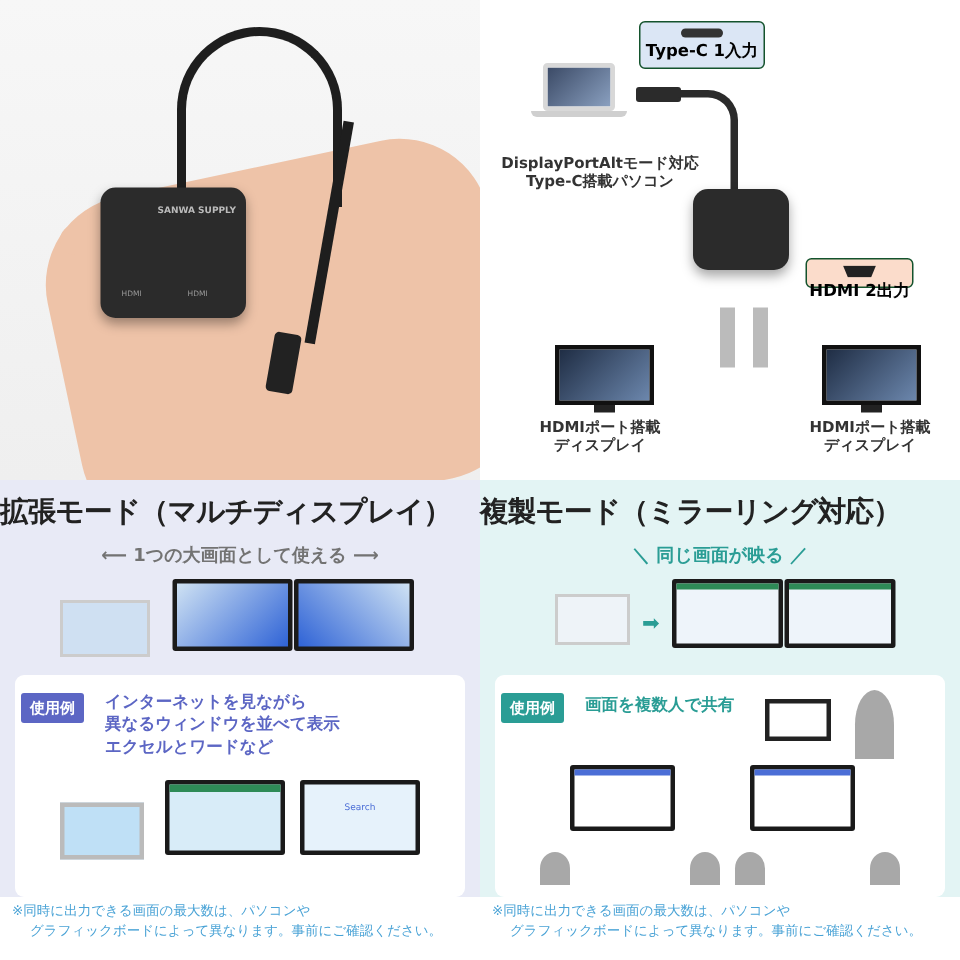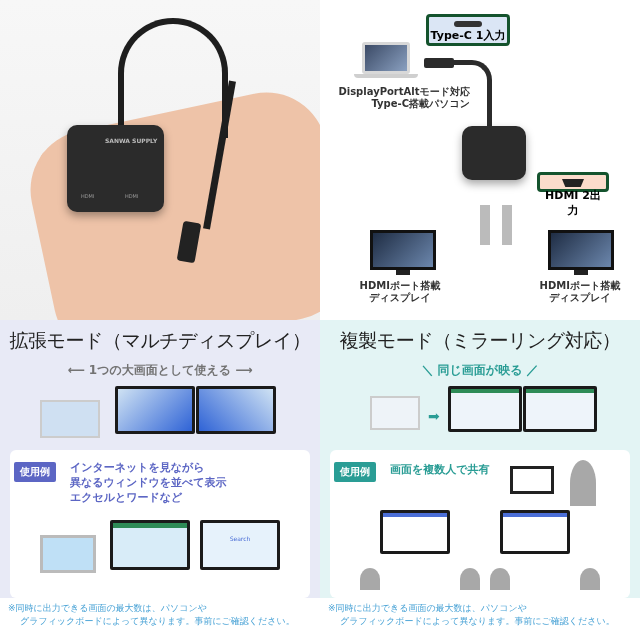--- a/index.html
+++ b/index.html
@@ -10,26 +10,26 @@
 .hand{background:#eec3a8;border-radius:60px}
 .adapter{background:#2b2b2b;border-radius:10px;box-shadow:0 4px 8px rgba(0,0,0,.35)}
 .cable{border:6px solid #1e1e1e;border-bottom:none;border-radius:60px 60px 0 0}
 
 #diagram{left:320px;top:0;width:320px;height:320px;background:#fff}
 .laptop-screen{background:linear-gradient(135deg,#3b4a66,#8aa0c0);border:3px solid #d8d8d8;border-radius:3px}
 .laptop-base{background:#cfcfcf;border-radius:0 0 4px 4px}
 .monitor{background:linear-gradient(135deg,#1f2d44,#6c87ad);border:3px solid #111}
 .stand{background:#222}
 .label{font-size:10px;color:#333;text-align:center;line-height:12px;font-weight:bold}
-.callout{border-radius:4px;font-weight:bold;font-size:11px;text-align:center;border:3px solid #14532d}
+.callout{border-radius:4px;font-weight:bold;font-size:11px;text-align:center;border:1px solid #14532d}
 
 .panel{top:320px;width:320px;height:278px}
 #ext{left:0;background:#e8eaf6}
 #mir{left:320px;background:#e3f4f4}
-.panel-title{font-weight:normal;font-size:19px;color:#222;text-align:center;width:100%;top:8px;letter-spacing:-0.5px}
+.panel-title{font-weight:bold;font-size:19px;color:#222;text-align:left;width:100%;top:8px;letter-spacing:-0.5px}
 .sub{font-weight:bold;font-size:12px;width:100%;text-align:center}
 .card{left:10px;width:300px;height:148px;top:130px;background:#fff;border-radius:6px}
 .badge{color:#fff;font-size:10px;font-weight:bold;padding:3px 6px;border-radius:2px}
 .uses{font-size:11px;font-weight:bold;line-height:15px}
 .note{font-size:9px;color:#4aa3d6;line-height:13px;top:602px;width:310px}
 .mon-sm{background:#1a1a1a;border-radius:2px;padding:3px}
 .scr{width:100%;height:100%}
 .person{background:#a8a8a8;border-radius:50% 50% 0 0}
 </style>
 </head>
@@ -48,21 +48,21 @@
   </div>
 </div>
 
 <div id="diagram" class="abs">
   <div class="abs callout" style="left:106px;top:14px;width:84px;height:32px;background:#dbe6f5">
     <div style="margin:4px auto 1px;width:28px;height:6px;background:#333;border-radius:3px"></div>
     <div>Type-C 1入力</div>
   </div>
   <div class="abs laptop-screen" style="left:42px;top:42px;width:48px;height:32px"></div>
   <div class="abs laptop-base" style="left:34px;top:74px;width:64px;height:4px"></div>
-  <div class="abs label" style="left:10px;top:86px;width:140px;text-align:right">
+  <div class="abs label" style="left:10px;top:104px;width:140px;text-align:center">
     <div>DisplayPortAltモード対応</div>
     <div>Type-C搭載パソコン</div>
   </div>
   <div class="abs" style="left:104px;top:58px;width:30px;height:10px;background:#2b2b2b;border-radius:2px"></div>
   <div class="abs" style="left:132px;top:60px;width:40px;height:70px;border:5px solid #2b2b2b;border-left:none;border-bottom:none;border-radius:0 20px 0 0"></div>
   <div class="abs adapter" style="left:142px;top:126px;width:64px;height:54px"></div>
   <div class="abs callout" style="left:217px;top:172px;width:72px;height:20px;background:#fbdccb">
     <div style="margin:4px auto 1px;width:22px;height:8px;background:#222;clip-path:polygon(0 0,100% 0,85% 100%,15% 100%)"></div>
     <div>HDMI 2出力</div>
   </div>

